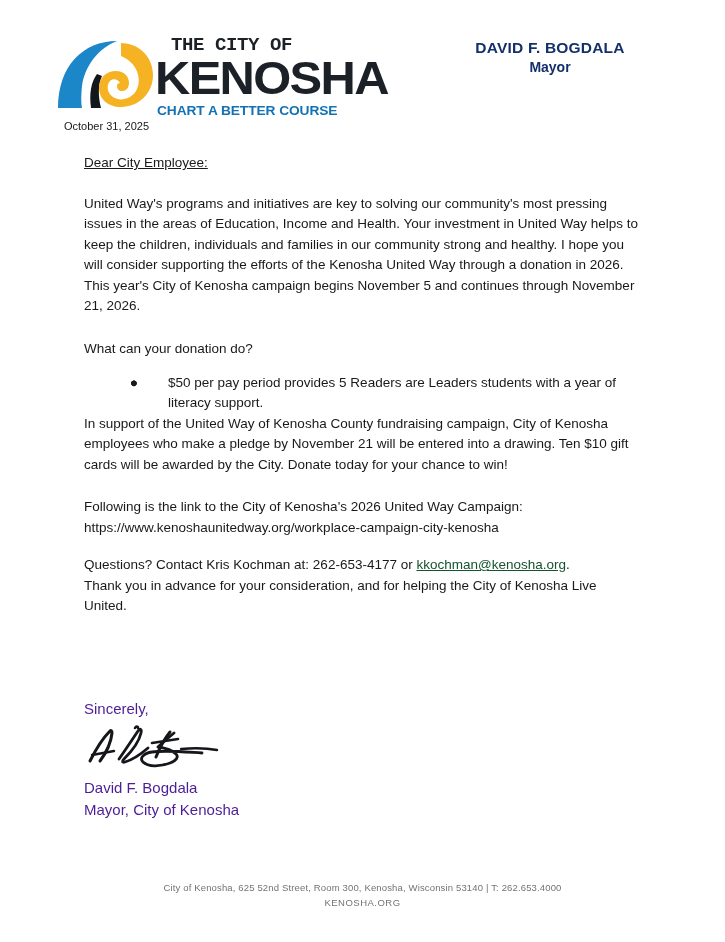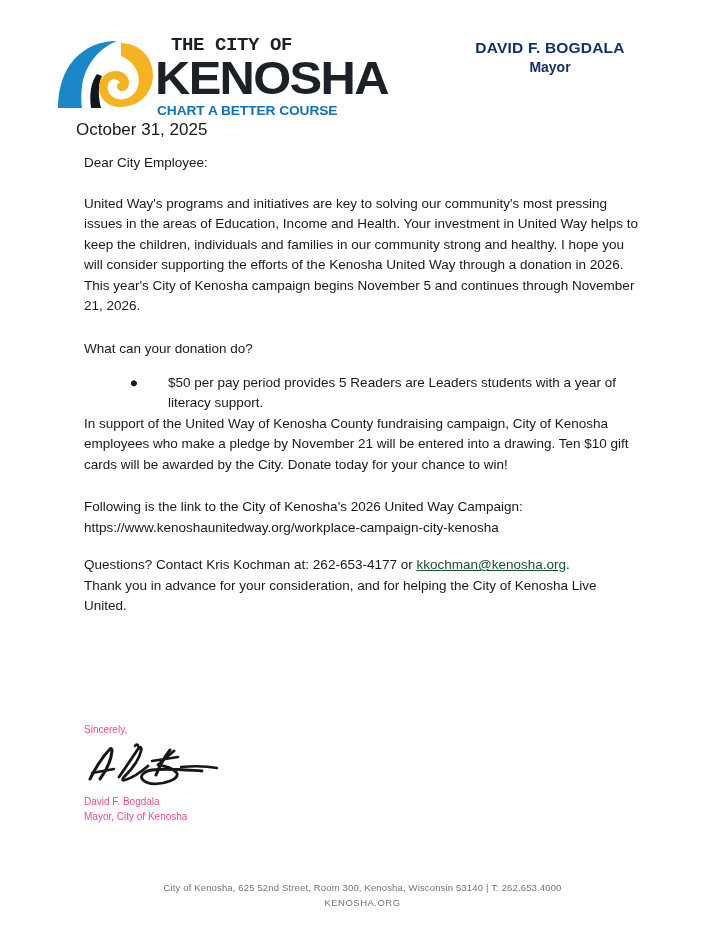--- a/index.html
+++ b/index.html
@@ -102,38 +102,38 @@
 
   
   .body-area {
     position: absolute;
     left: 0;
     top: 120px;
     width: 725px;
   }
   .date-line {
     position: absolute;
-    left: 76px;
+    left: 64px;
     top: 0;
-    font-size: 17px;
+    font-size: 11px;
     color: #191919;
   }
   .content {
     position: absolute;
     left: 84px;
     top: 33px;
     width: 558px;
     font-size: 13.5px;
     line-height: 1.52;
     color: #191919;
   }
   .content p {
     margin: 0 0 15px 0;
   }
-  .salutation { margin-bottom: 20px !important; }
+  .salutation { margin-bottom: 20px !important; text-decoration: underline; }
   .para-main { margin-bottom: 22px !important; }
   .question-line { margin-bottom: 9px !important; }
   .post-bullets { margin-top: 20px; margin-bottom: 22px !important; }
   .link-para { margin-bottom: 17px !important; }
   .contact-para { margin-bottom: 0 !important; }
 
   ul.bullets {
     list-style: none;
     margin: 0;
     padding: 0;
@@ -156,23 +156,22 @@
     color: #14532d;
     text-decoration: underline;
   }
 
   
   .sig-area {
     position: absolute;
     left: 84px;
     top: 700px;
     width: 400px;
-    font-size: 10px;
-    color: #ec4899;
-    margin-top: 24px;
+    font-size: 15px;
+    color: #4c1d95;
   }
   .sig-closing { margin: 0 0 4px 0; }
   .signature-img {
     width: 150px;
     height: 52px;
     margin: 2px 0 4px 2px;
     display: block;
   }
   .sig-name { margin: 0; line-height: 1.45; }
   .sig-title { margin: 0; line-height: 1.45; }

